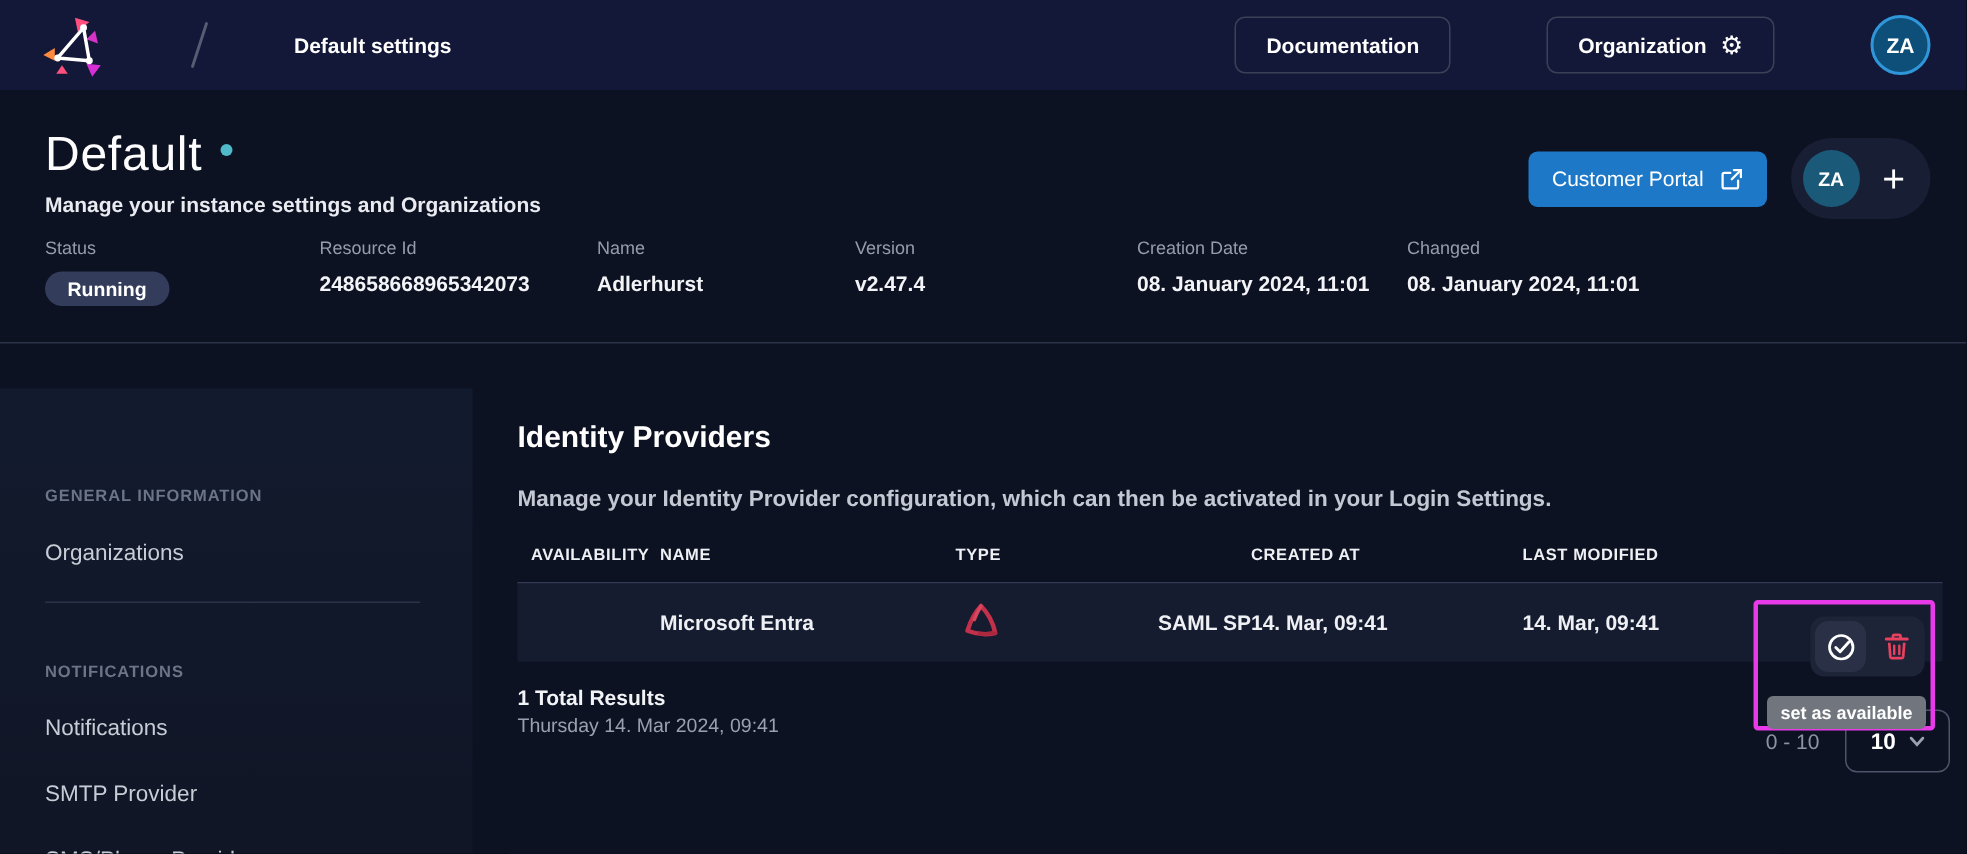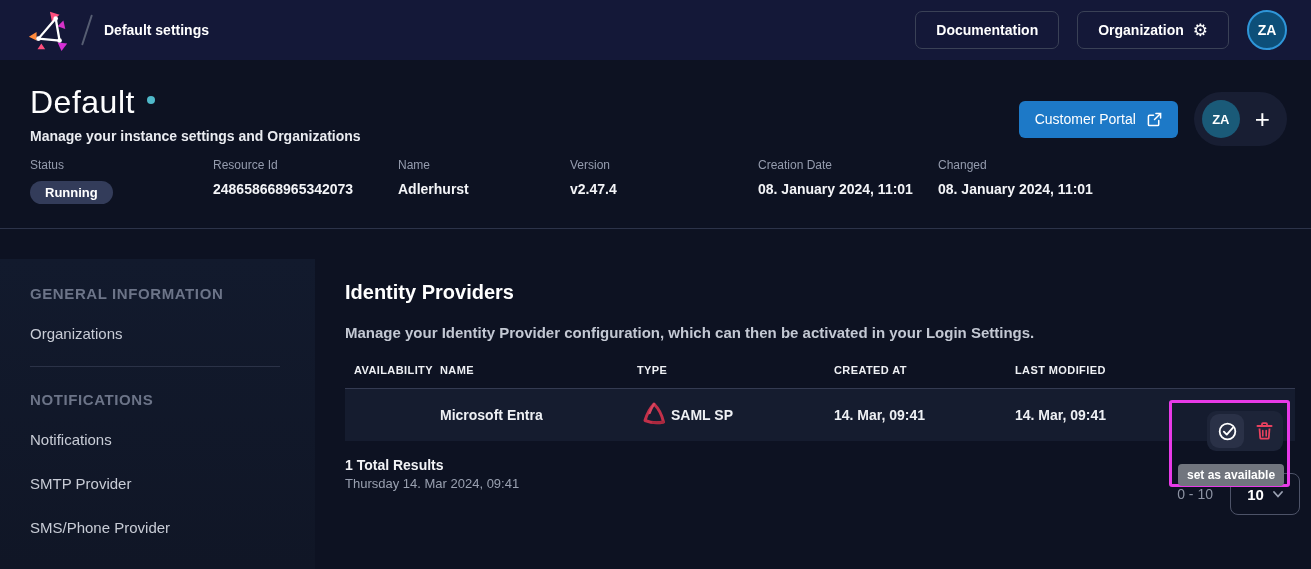--- a/index.html
+++ b/index.html
@@ -16,21 +16,21 @@
     --line:#2c3349;
     --txt:#f0f2f6;
     --txt-dim:#959cae;
   }
   *{margin:0;padding:0;box-sizing:border-box;}
   body{font-family:"Liberation Sans","DejaVu Sans",sans-serif;background:#000;}
   .app{width:1311px;height:569px;background:var(--bg-page);color:var(--txt);
        position:relative;overflow:hidden;display:flex;flex-direction:column;}
 
   
-  .topbar{height:60px;flex:0 0 60px;background:var(--bg-top);display:flex;align-items:center;padding:0 24px 0 26px;}
+  .topbar{height:60px;flex:0 0 60px;background:var(--bg-top);display:flex;align-items:center;padding:0 24px 0 26px;gap:46px;}
   .logo{width:46px;height:46px;display:flex;align-items:center;justify-content:center;cursor:pointer;}
   .slash{width:2px;height:32px;background:#565d72;transform:rotate(18deg);margin:0 16px 0 14px;border-radius:2px;}
   .breadcrumb{font-size:14px;font-weight:bold;color:#fff;cursor:pointer;}
   .topbar-spacer{flex:1;}
   .tb-btn{height:38px;padding:0 20px;border:1px solid #3a4156;border-radius:7px;background:transparent;
           color:#fff;font-size:14px;font-weight:bold;font-family:inherit;display:flex;align-items:center;gap:9px;cursor:pointer;}
   .tb-btn + .tb-btn{margin-left:18px;}
   .gear{font-size:17px;line-height:1;font-weight:normal;}
   .tb-avatar{width:40px;height:40px;border-radius:50%;background:#0d4f79;border:2px solid #2f96d9;
              display:flex;align-items:center;justify-content:center;font-size:14px;font-weight:bold;color:#fff;
@@ -56,34 +56,34 @@
   .info-label{font-size:12px;color:var(--txt-dim);margin-bottom:9px;}
   .info-value{font-size:14px;font-weight:bold;color:#f3f4f7;}
   .badge{display:inline-block;padding:4px 15px;border-radius:14px;background:var(--badge-bg);font-size:13px;font-weight:bold;color:#fff;}
   .domain-box{width:164px;border:1px solid #3d4458;border-radius:6px;padding:5px 8px;text-align:center;
               font-size:11px;font-weight:bold;line-height:1.4;color:#f3f4f7;overflow-wrap:break-word;cursor:pointer;}
   .divider{height:1px;background:var(--line);flex:0 0 1px;}
 
   
   .content{flex:1;display:flex;min-height:0;}
   .sidebar{flex:0 0 315px;margin-top:30px;background:linear-gradient(180deg,#121a2d,#101626);padding:26px 0 0 30px;}
-  .side-header{font-size:15px;font-weight:bold;letter-spacing:.6px;color:#6c7488;}
+  .side-header{font-size:11px;font-weight:bold;letter-spacing:.6px;color:#6c7488;margin-top:40px;}
   .side-item{font-size:15px;color:#c8ccd6;margin-top:23px;cursor:pointer;}
   .side-divider{border:none;border-top:1px solid #2b3247;margin:24px 35px 24px 0;}
 
   .main{flex:1;position:relative;padding:52px 0 0 30px;}
   .main-title{font-size:20px;font-weight:bold;color:#fff;}
   .main-desc{margin-top:20px;font-size:15px;font-weight:600;color:#c3c8d3;}
   .idp-table{width:950px;margin-top:23px;}
   .t-head,.t-row{display:grid;grid-template-columns:86px 197px 197px 181px 1fr;align-items:center;padding-left:9px;}
   .t-head{padding-bottom:12px;border-bottom:1px solid #343b52;}
   .th{font-size:11px;font-weight:bold;letter-spacing:.4px;color:#eef0f4;}
   .t-row{height:52px;background:var(--bg-row);cursor:pointer;}
   .cell{font-size:14px;font-weight:600;color:#eef0f4;}
-  .type-cell{display:flex;align-items:center;}
+  .type-cell{display:flex;align-items:center;justify-content:space-between;}
   .footer-left{margin-top:16px;}
   .total{font-size:14px;font-weight:bold;color:#f2f3f6;}
   .total-date{margin-top:3px;font-size:13px;color:#99a0b0;}
 
   .pagination{position:absolute;top:244px;right:11px;display:flex;align-items:center;gap:17px;}
   .page-range{font-size:14px;color:#8d93a3;}
   .page-size{width:70px;height:42px;border:1px solid #4d5368;border-radius:8px;background:transparent;
              display:flex;align-items:center;justify-content:center;gap:9px;cursor:pointer;}
   .page-size-val{font-size:15px;font-weight:bold;color:#fff;}
 

